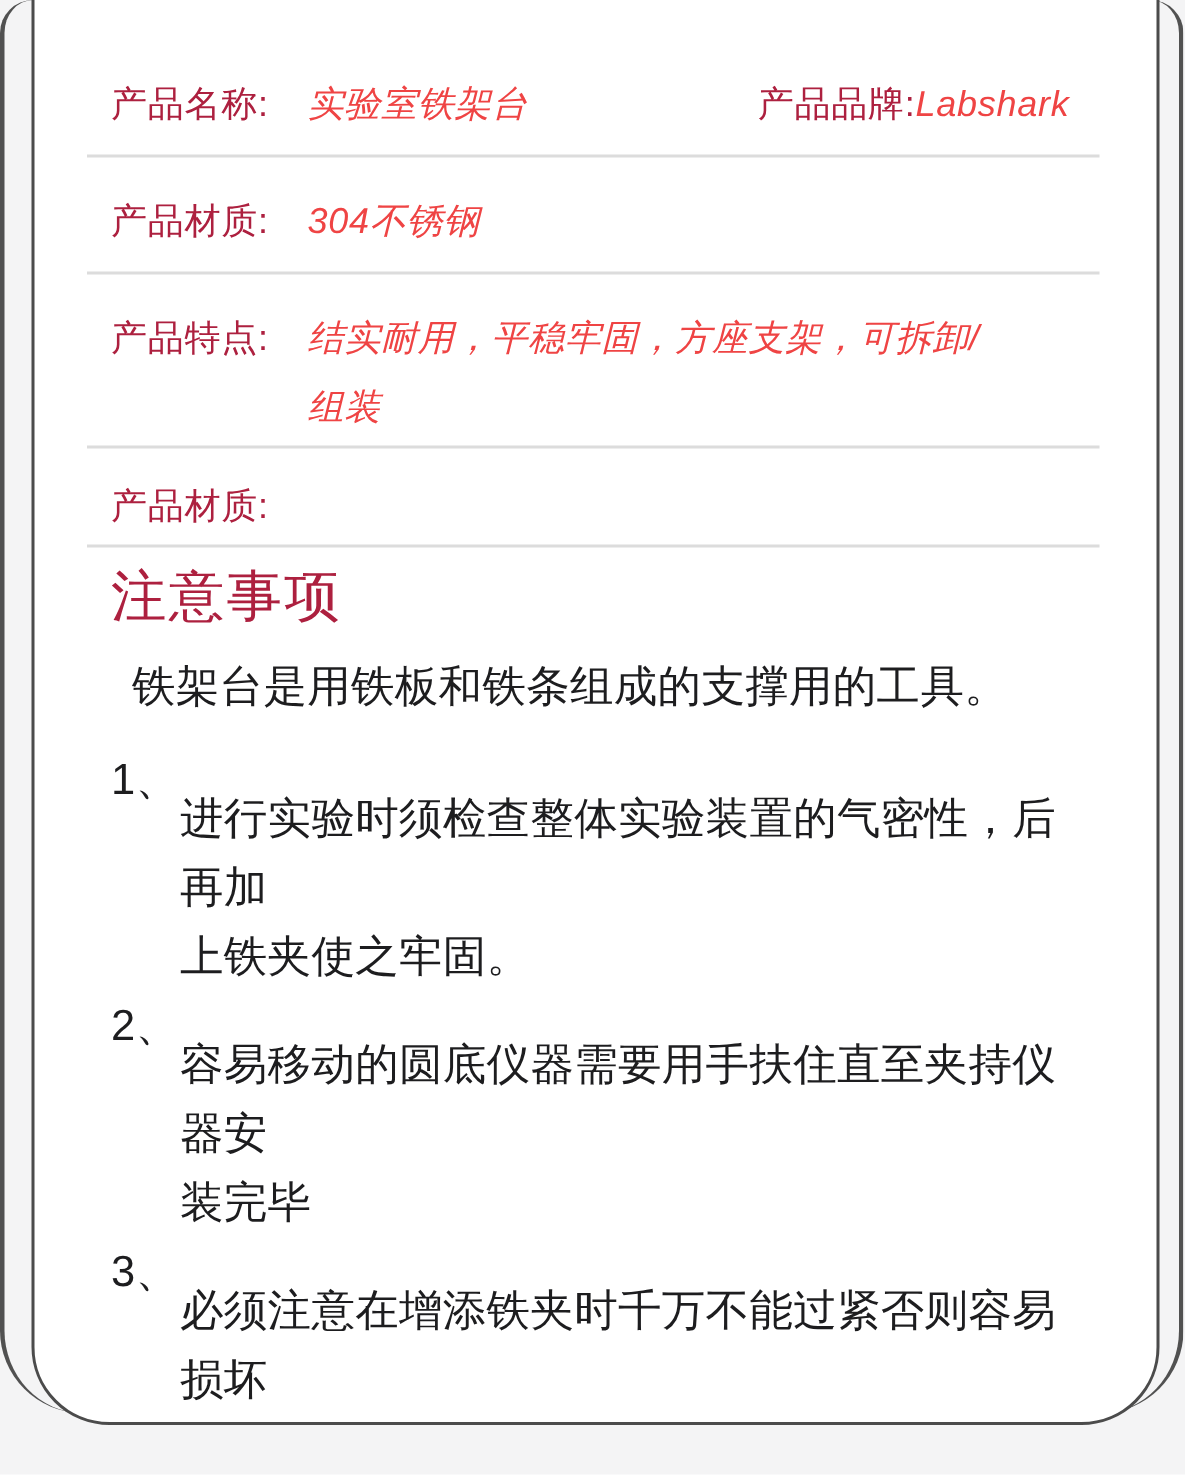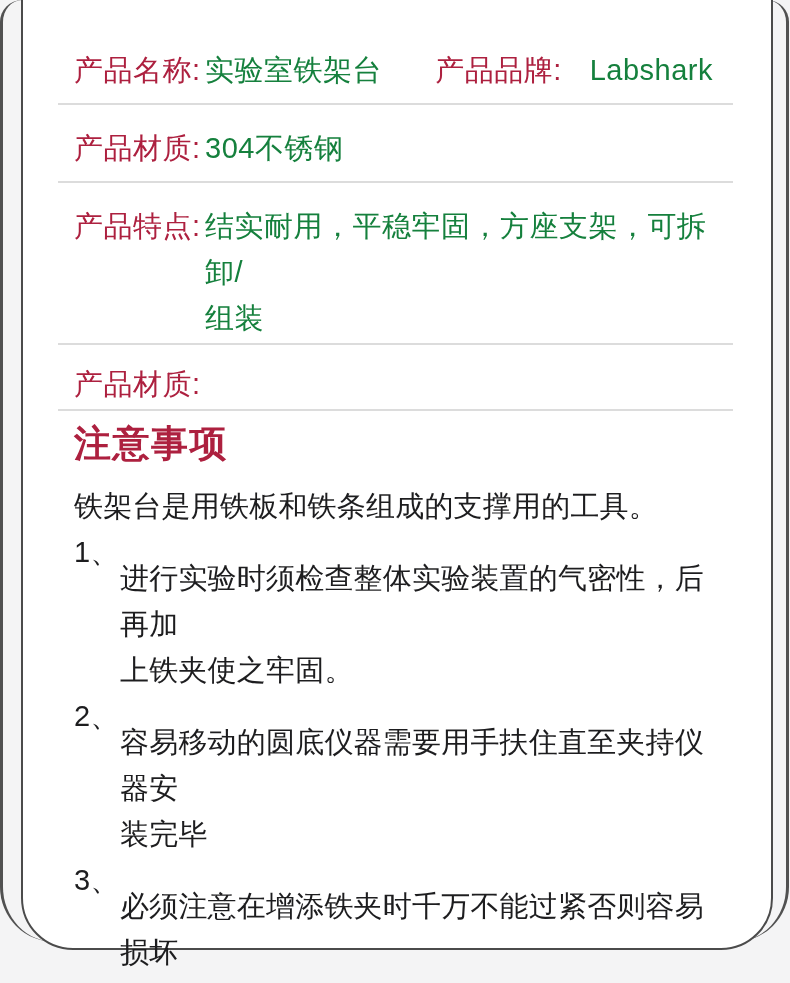--- a/index.html
+++ b/index.html
@@ -20,43 +20,43 @@
   
   .card{
     position:absolute;left:21px;top:-36px;width:752px;height:986px;
     box-sizing:border-box;background:#ffffff;
     border:2px solid #4b4b4b;
     border-radius:36px 36px 52px 52px;
     padding:81px 40px 0 51px;
   }
   .spec-row{
     display:flex;align-items:flex-start;
-    font-size:29px;line-height:46px;letter-spacing:0.5px;
+    font-size:24px;line-height:46px;letter-spacing:0.5px;
   }
   .row-split{justify-content:space-between;padding-right:18px;}
   .pair{display:flex;}
   .spec-label{
     color:#ad203f;flex:none;width:131px;white-space:nowrap;
   }
-  .pair .spec-label.auto{width:auto;margin-right:28px;}
-  .spec-value{color:#15803d;}
+  .pair .spec-label.auto{width:auto;margin-right:0;}
+  .spec-value{color:#ef4444;font-style:italic;}
   .spec-value .line{display:block;}
   hr.divider{
     border:none;border-top:2px solid #dcdcdc;height:0;
     margin:10px -2px 20px -16px;
   }
   hr.divider.d2{margin:10px -2px 20px -16px;}
   hr.divider.d3{margin:2px -2px 16px -16px;}
   hr.divider.d4{margin:2px -2px 10px -16px;}
   .notice-heading{
     color:#ad203f;font-size:37px;line-height:46px;letter-spacing:1.5px;
-    margin:0 0 16px 0;font-weight:700;
+    margin:0 0 16px 0;font-weight:400;
   }
   .notice-body{font-size:29px;line-height:46px;letter-spacing:0.2px;}
-  .notice-intro{margin:0;}
+  .notice-intro{margin:14px;font-family:Liberation Mono, monospace;}
   .notice-list{margin:0;}
   .notice-item{display:flex;align-items:flex-start;}
   .item-num{flex:none;width:46px;}
   .item-text{flex:1;margin-top:26px;}
   .item-text .line{display:block;}
 </style>
 </head>
 <body>
 
 <div class="outer-frame"></div>

